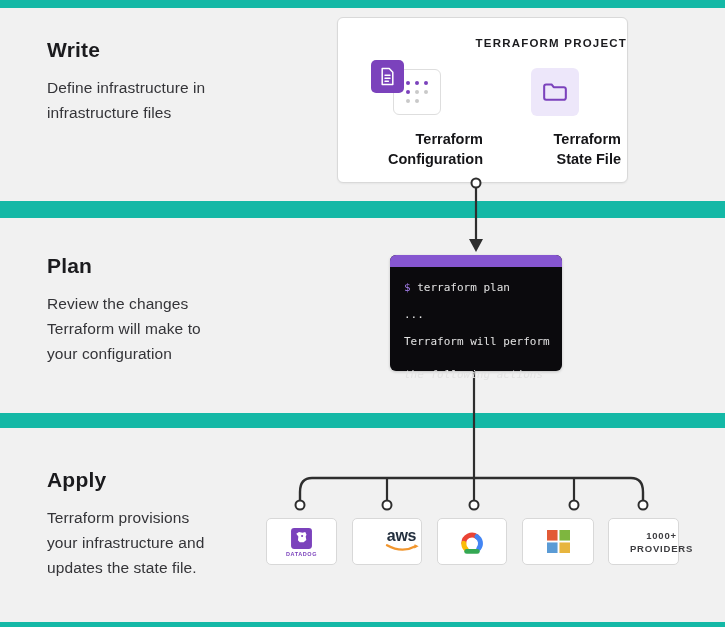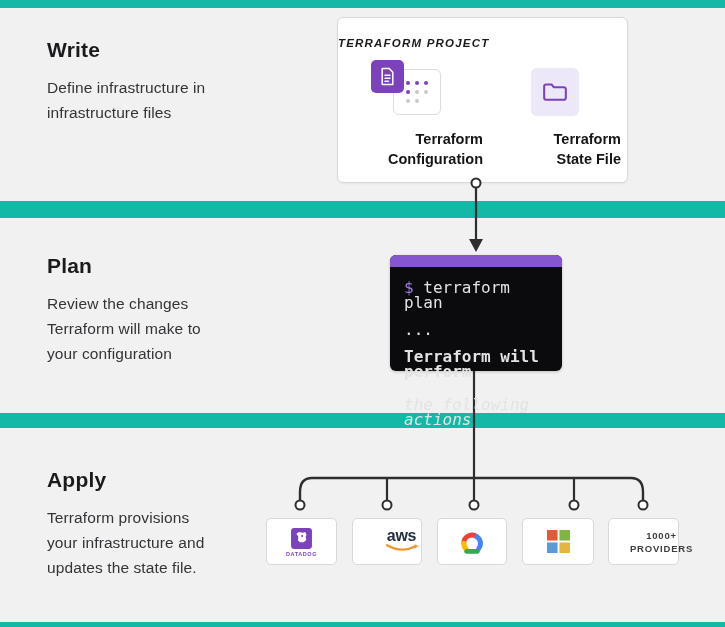--- a/index.html
+++ b/index.html
@@ -17,22 +17,22 @@
   .step-write { top:38px; }
   .step-plan  { top:254px; }
   .step-apply { top:468px; }
   .step h2 { font-size:21px; font-weight:600; color:var(--ink,#1b1b1e); letter-spacing:.2px; }
   .step .desc { margin-top:13px; font-size:15.5px; color:var(--body_text,#343438); line-height:25px; letter-spacing:.1px; }
 
   
   .project-card { position:absolute; left:337px; top:17px; width:291px; height:166px;
     background:#fff; border:1px solid var(--card_border,#d9d9d9); border-radius:6px;
     box-shadow:0 1px 2px rgba(0,0,0,.05); }
-  .project-title { text-align:left; margin-top:19px; font-size:11.5px; font-weight:700;
-    letter-spacing:1.2px; color:var(--ink,#1b1b1e);font-style:italic; }
+  .project-title { text-align:right; margin-top:19px; font-size:11.5px; font-weight:700;
+    letter-spacing:1.2px; color:var(--ink,#1b1b1e); }
   .dots-card { position:absolute; left:55px; top:51px; width:48px; height:46px; background:#fff;
     border:1px solid #dedede; border-radius:6px; display:flex; align-items:center; justify-content:center; }
   .dots-grid { display:grid; grid-template-columns:repeat(3,4px); grid-gap:5px; }
   .dot { width:4px; height:4px; border-radius:50%; background:var(--dot_gray,#c9c9c9); }
   .dot.p { background:var(--purple,#7b42bc); }
   .dot.hidden { visibility:hidden; }
   .doc-square { position:absolute; left:33px; top:42px; width:33px; height:33px;
     background:var(--purple,#7b42bc); border-radius:5px; display:flex; align-items:center; justify-content:center; }
   .state-square { position:absolute; left:193px; top:50px; width:48px; height:48px;
     background:var(--lavender,#ede7fa); border-radius:6px; display:flex; align-items:center; justify-content:center; }
@@ -42,24 +42,24 @@
   .label-state { left:151px; }
 
   
   .wires { position:absolute; left:0; top:0; pointer-events:none; }
 
   
   .terminal { position:absolute; left:390px; top:255px; width:172px; height:116px;
     border-radius:6px; background:var(--terminal_bg,#0b0a0d); box-shadow:0 1px 3px rgba(0,0,0,.2); }
   .terminal-bar { height:12px; background:var(--terminal_bar,#8656d0); border-radius:6px 6px 0 0; }
   .terminal-body { padding:13px 10px 0 14px; font-family:"DejaVu Sans Mono",monospace;
-    font-size:16px; line-height:15px; color:var(--terminal_text,#e3e3e3); }
+    font-size:11px; line-height:15px; color:var(--terminal_text,#e3e3e3); }
   .t-prompt { color:var(--prompt_purple,#9f7ae3); }
   .t-line2 { margin-top:12px; }
-  .t-line3 { margin-top:12px;font-weight:bold; }
+  .t-line3 { margin-top:12px; }
   .t-line4 { margin-top:18px;font-style:italic; }
 
   
   .provider { position:absolute; top:518px; height:47px; background:#fff;
     border:1px solid #d8d8d8; border-radius:5px;
     display:flex; flex-direction:column; align-items:center; justify-content:center; }
   .p-datadog { left:266px; width:71px; }
   .p-aws     { left:352px; width:70px;padding-left:29px; }
   .p-gcp     { left:437px; width:70px; }
   .p-ms      { left:522px; width:72px; }

